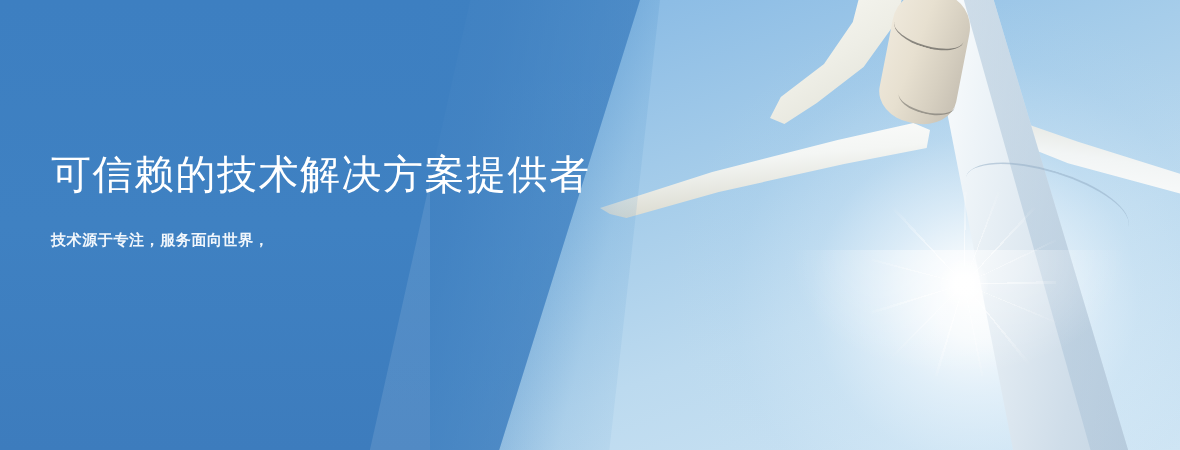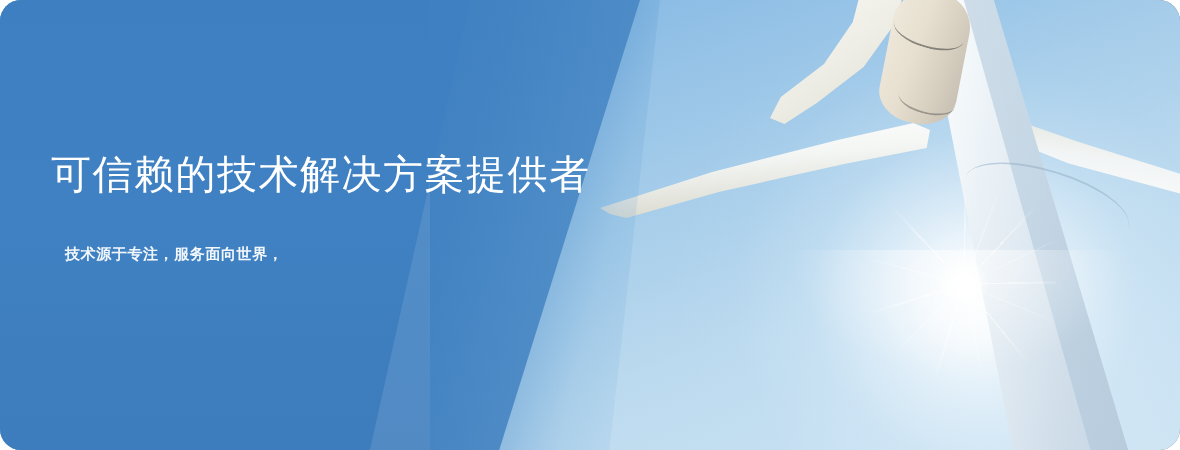--- a/index.html
+++ b/index.html
@@ -11,21 +11,20 @@
   body {
     font-family: "DejaVu Sans", "Liberation Sans", sans-serif;
   }
 
   .banner {
     position: relative;
     width: 1180px;
     height: 450px;
     overflow: hidden;
     background: #737373;
-    border-radius: 21px;
   }
 
   
   .photo {
     position: absolute;
     inset: 0;
     overflow: hidden;
   }
   
   .sky {
@@ -240,21 +239,21 @@
   .headline {
     margin: 0;
     font-size: 40px;
     line-height: 48px;
     font-weight: 400;
     color: #ffffff;
     letter-spacing: 1.5px;
     white-space: nowrap;
   }
   .sub {
-    margin: 14px;
+    margin: 0;
     padding-top: 26px;
   }
   .sub-line {
     font-size: 15px;
     line-height: 32px;
     font-weight: 700;
     color: #f2f7fc;
     letter-spacing: 0.6px;
     white-space: nowrap;
   }

